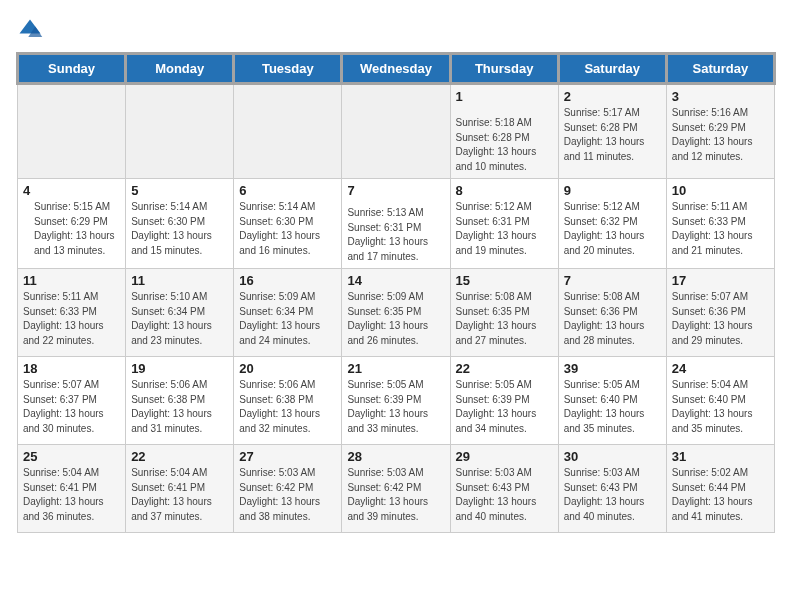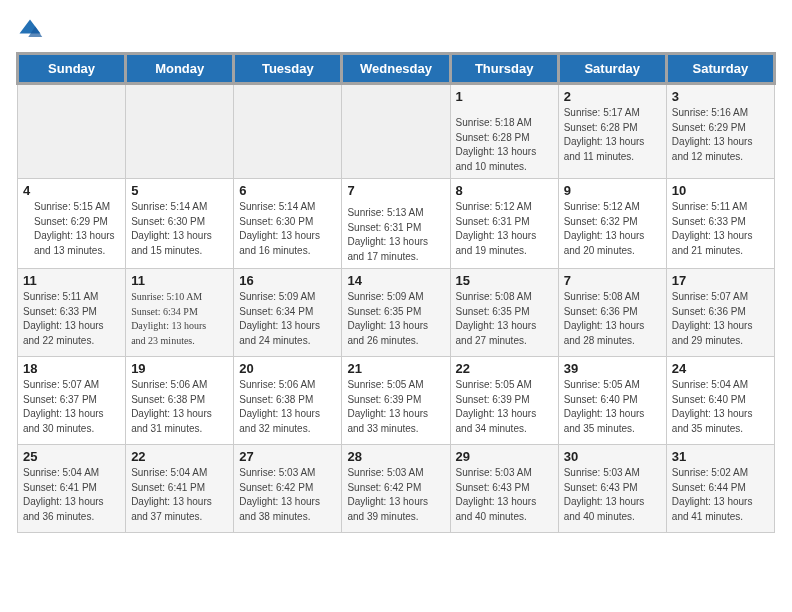--- a/index.html
+++ b/index.html
@@ -202,21 +202,21 @@
       <tr>
         <td>
           <span class="day-number">11</span>
           <div class="day-info" style="white-space: pre-line;">Sunrise: 5:11 AM
 Sunset: 6:33 PM
 Daylight: 13 hours
 and 22 minutes.</div>
         </td>
         <td>
           <span class="day-number">11</span>
-          <div class="day-info" style="white-space: pre-line; font-family: Liberation Serif, serif;">Sunrise: 5:10 AM
+          <div class="day-info" style="white-space: pre-line;">Sunrise: 5:10 AM
 Sunset: 6:34 PM
 Daylight: 13 hours
 and 23 minutes.</div>
         </td>
         <td>
           <span class="day-number">16</span>
           <div class="day-info" style="white-space: pre-line;">Sunrise: 5:09 AM
 Sunset: 6:34 PM
 Daylight: 13 hours
 and 24 minutes.</div>

